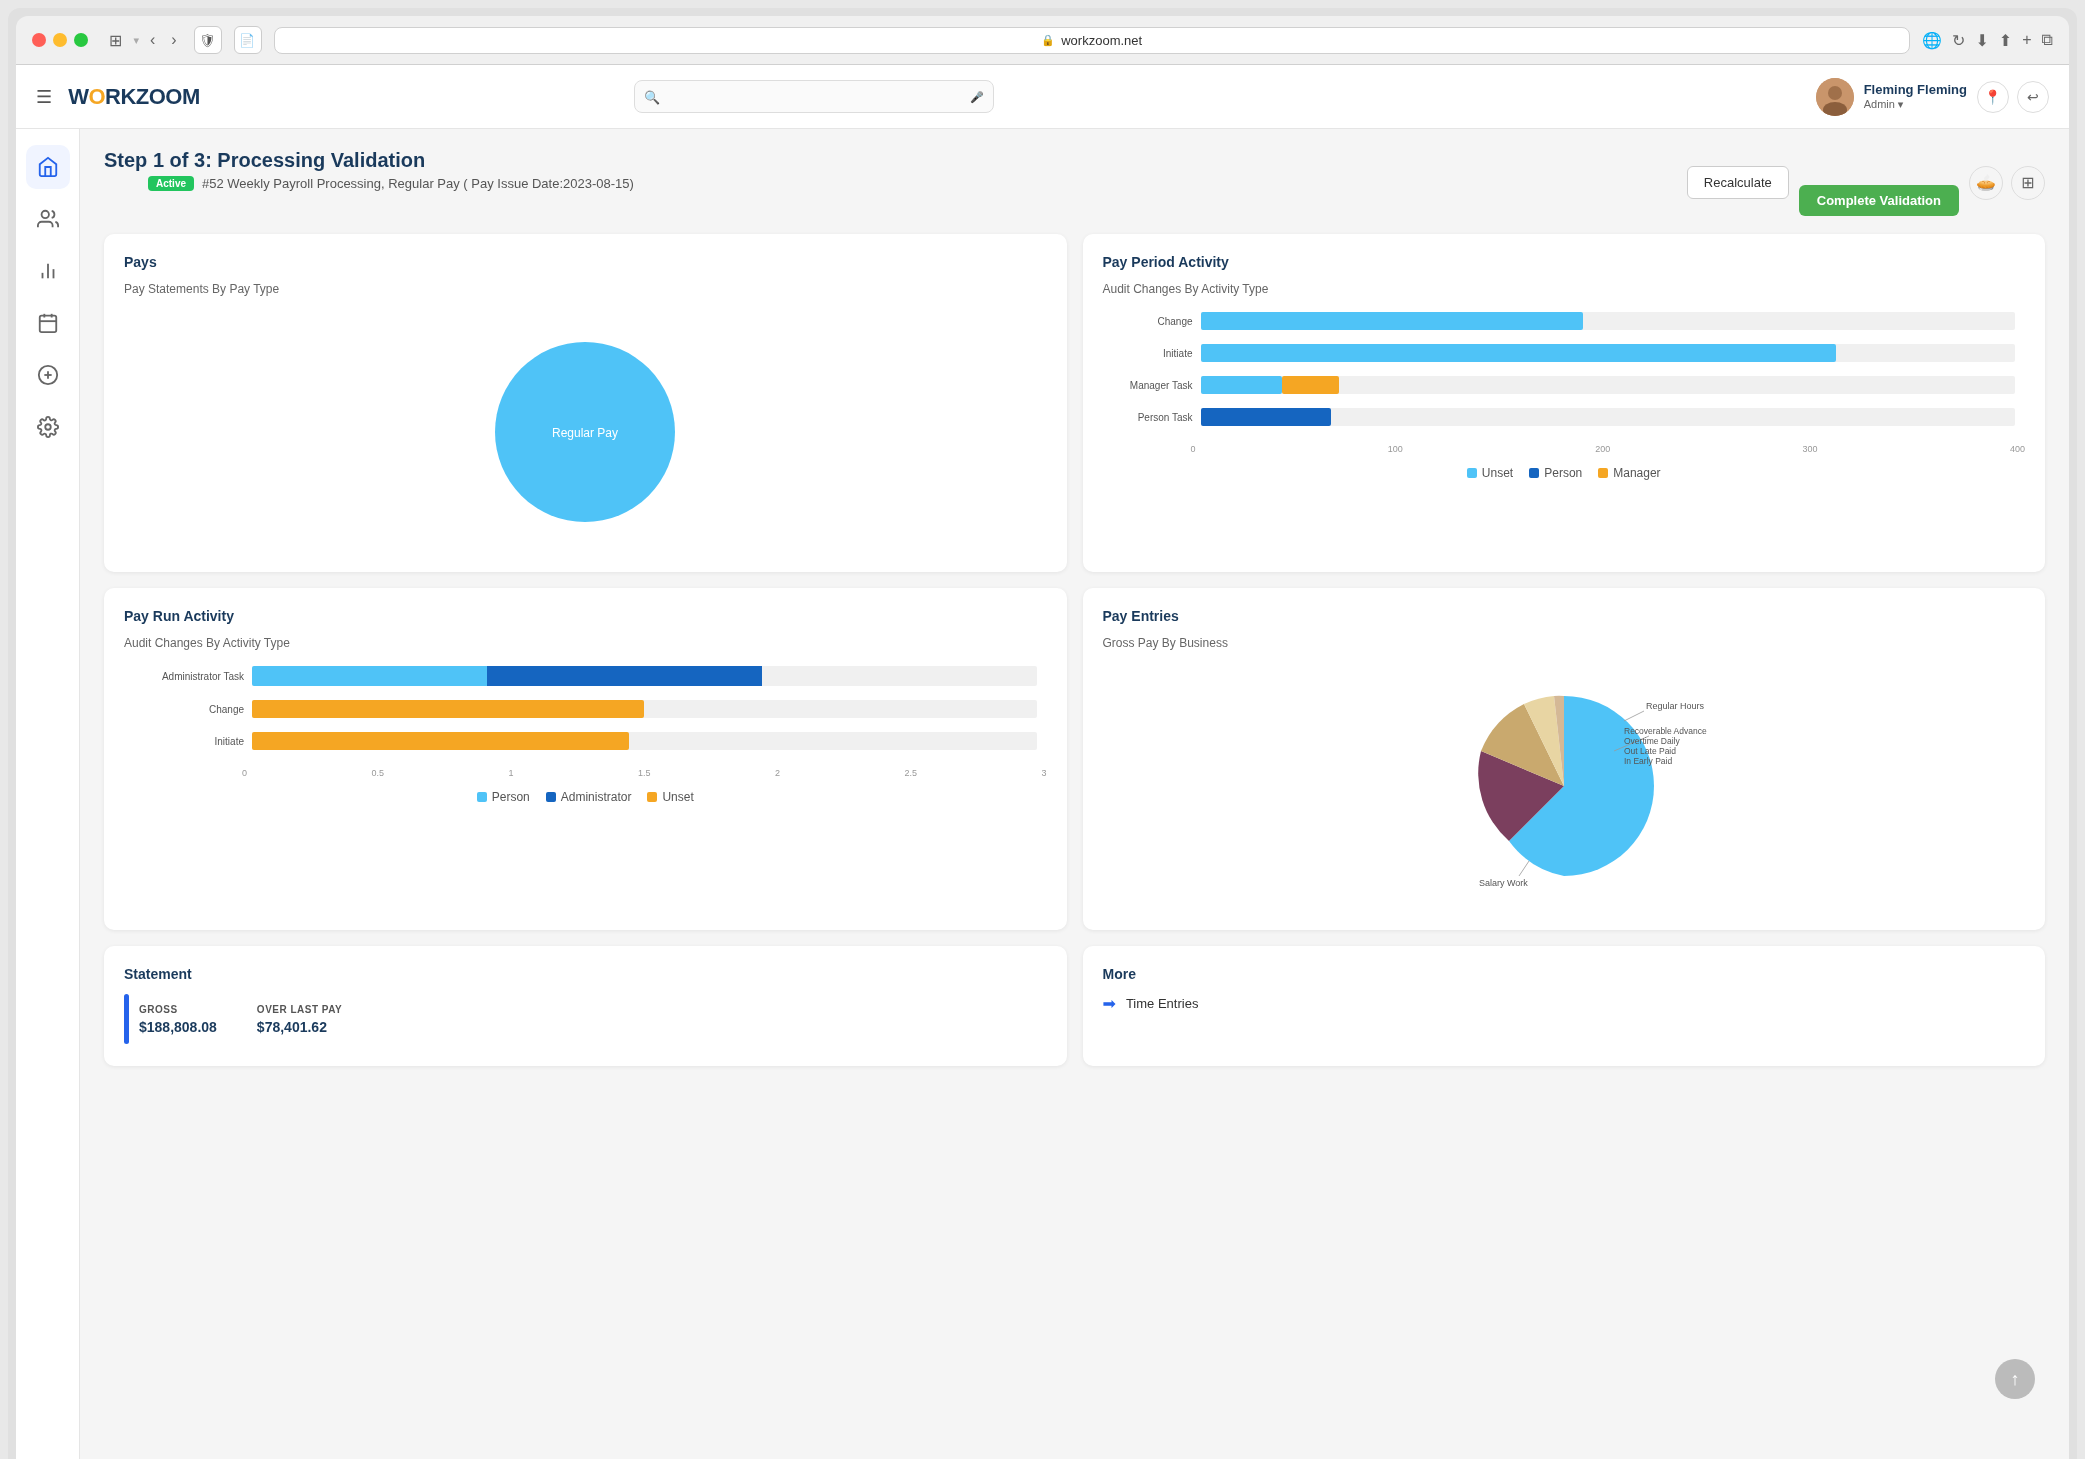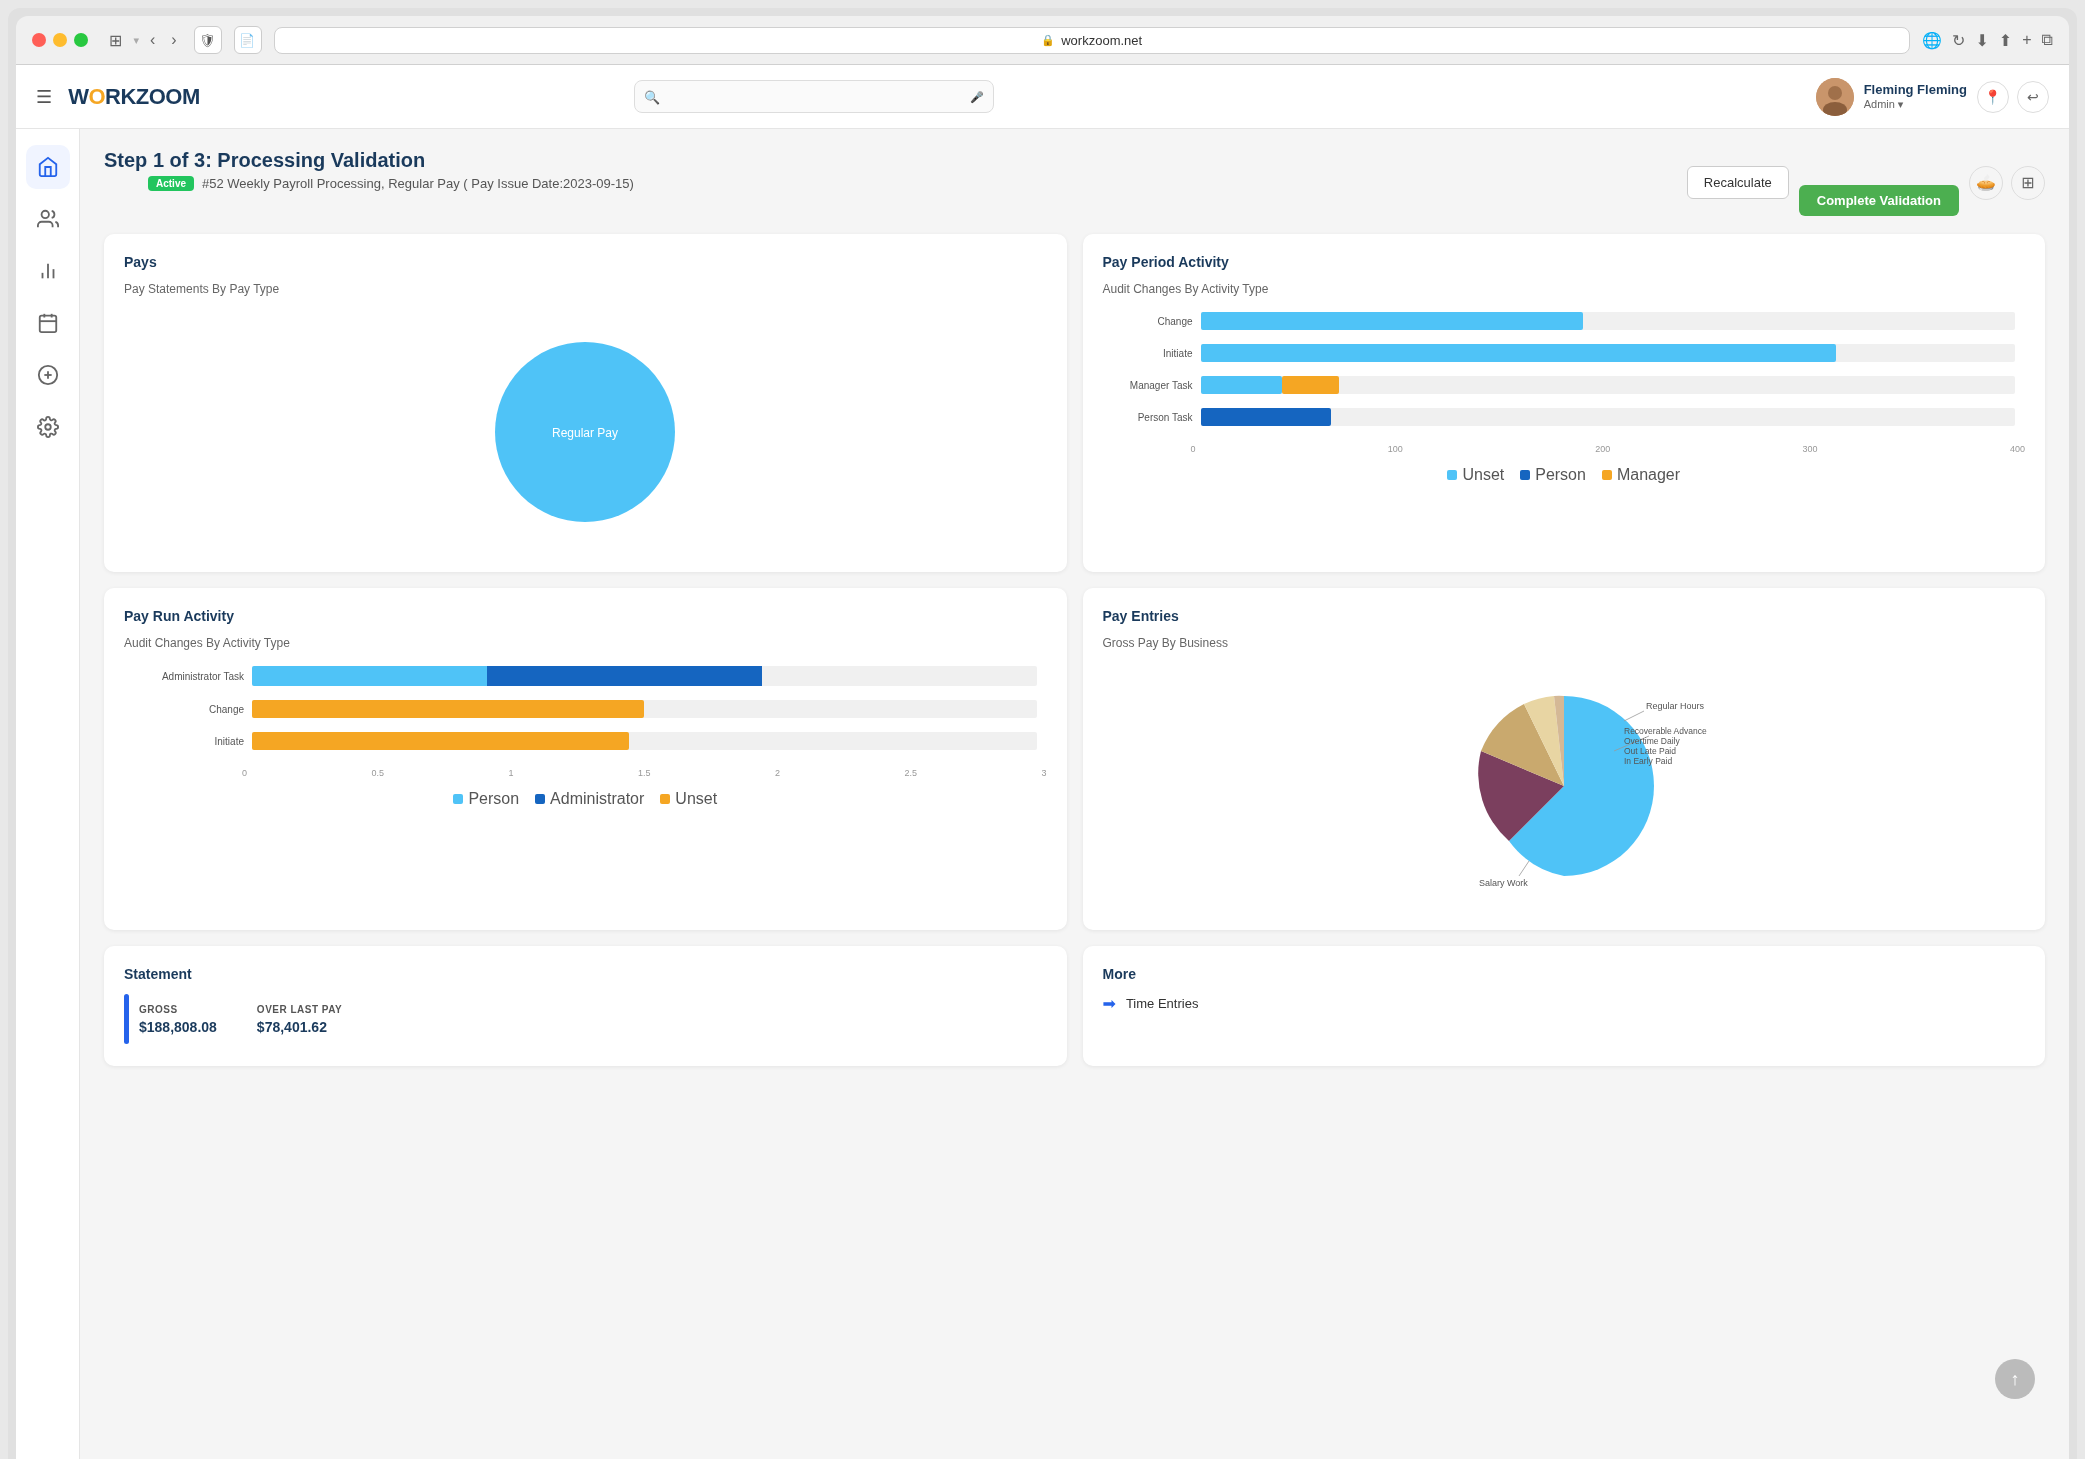--- a/index.html
+++ b/index.html
@@ -187,21 +187,21 @@
     
     .bar-chart { padding: 0 10px; }
     .bar-row { display: flex; align-items: center; margin-bottom: 14px; gap: 8px; }
     .bar-label { font-size: 10px; color: #555; text-align: right; min-width: 80px; }
     .bar-track { flex: 1; height: 18px; background: #f0f0f0; border-radius: 2px; position: relative; overflow: visible; }
     .bar-fill { height: 100%; border-radius: 2px; }
     .bar-fill-blue { background: #4fc3f7; }
     .bar-fill-dark-blue { background: #1565c0; }
     .bar-fill-gold { background: #f5a623; }
     .chart-legend { display: flex; justify-content: center; gap: 16px; margin-top: 12px; }
-    .legend-item { display: flex; align-items: center; gap: 5px; font-size: 16px; color: #555; }
+    .legend-item { display: flex; align-items: center; gap: 5px; font-size: 12px; color: #555; }
     .legend-dot { width: 10px; height: 10px; border-radius: 2px; }
 
     
     .x-axis { display: flex; justify-content: space-between; padding: 4px 0 0 88px; font-size: 9px; color: #999; }
 
     
     .stacked-bar { display: flex; height: 18px; border-radius: 2px; overflow: hidden; }
 
     
     .bottom-section { display: grid; grid-template-columns: 1fr 1fr; gap: 16px; margin-top: 0; }
@@ -353,21 +353,21 @@
         </div>
       </div>
 
       <div class="content-area">
 
         <div class="page-header">
           <div class="page-header-left">
             <h1>Step 1 of 3: Processing Validation</h1>
             <div class="page-header-sub">
               <span class="badge-active">Active</span>
-              <span>#52 Weekly Payroll Processing, Regular Pay ( Pay Issue Date:2023-09-15)</span>
+              <span>#52 Weekly Payroll Processing, Regular Pay ( Pay Issue Date:2023-08-15)</span>
             </div>
           </div>
           <div class="page-header-right">
             <button class="btn-recalculate">Recalculate</button>
             <button class="btn-complete">Complete Validation</button>
             <div class="header-icon-btns">
               <div class="header-icon-btn">🥧</div>
               <div class="header-icon-btn">⊞</div>
             </div>
           </div>

